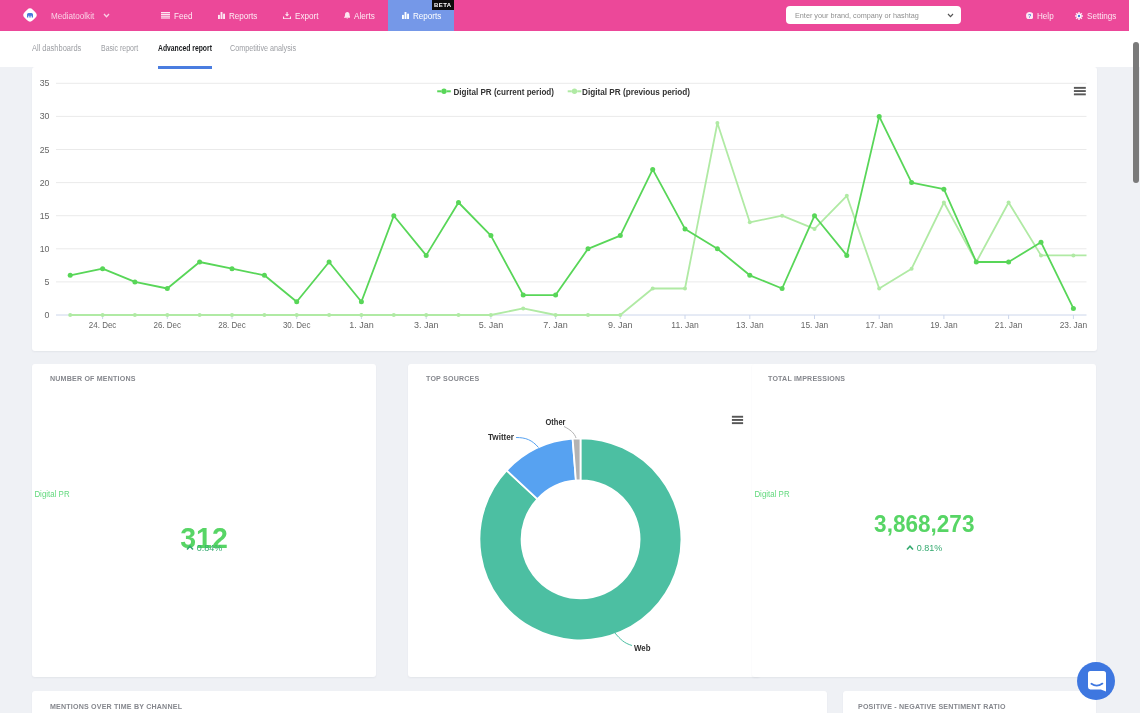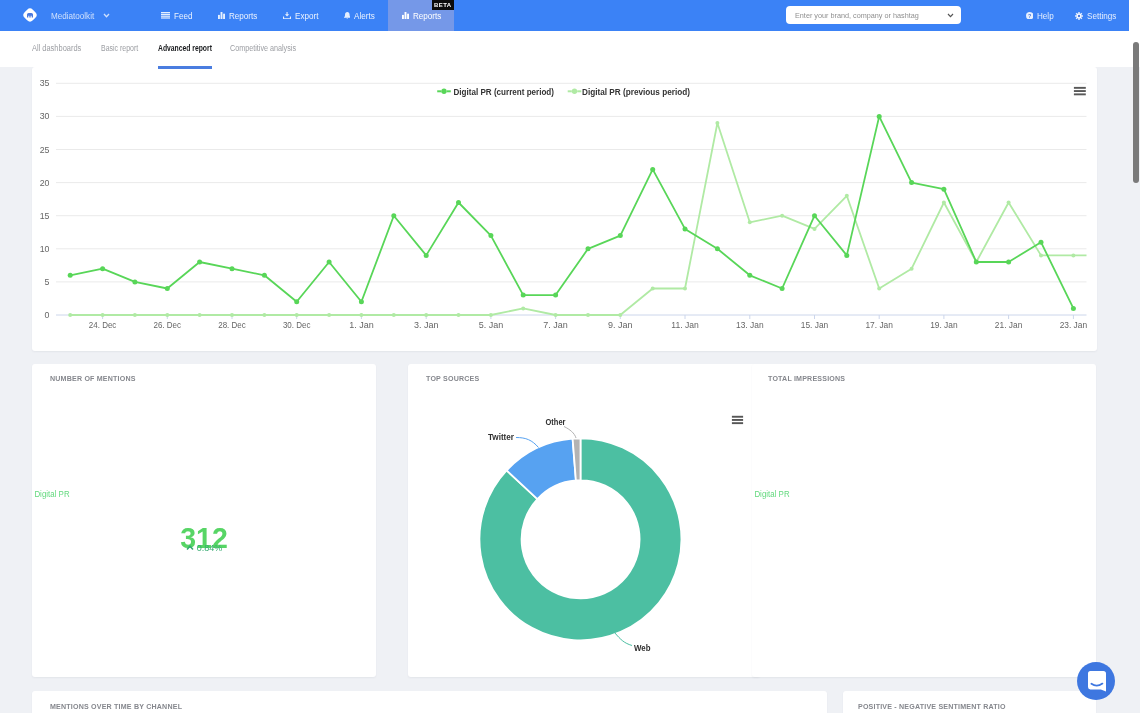--- a/index.html
+++ b/index.html
@@ -1,18 +1,18 @@
 <!DOCTYPE html>
 <html><head><meta charset="utf-8"><title>Mediatoolkit</title>
 <style>
 *{margin:0;padding:0;box-sizing:border-box}
 html,body{width:1140px;height:713px;overflow:hidden}
 body{font-family:"Liberation Sans",sans-serif;background:#eff1f5;position:relative}
 .abs{position:absolute}
-.topbar{position:absolute;left:0;top:0;width:1129px;height:31px;background:#3b82f6}
+.topbar{position:absolute;left:0;top:0;width:1129px;height:31px;background:#ec4899}
 .gutter-top{position:absolute;left:1129px;top:0;width:11px;height:67px;background:#fff}
 .tabsrow{position:absolute;left:0;top:31px;width:1129px;height:36px;background:#fff}
 .navitem{position:absolute;top:0;height:31px;display:flex;align-items:center;gap:4px;color:rgba(255,255,255,0.9);font-size:9px}
 .navitem .t{display:inline-block;transform:scaleX(0.9);transform-origin:0 50%;white-space:nowrap}
 .card{position:absolute;background:#fff;border-radius:3px;box-shadow:0 1px 2px rgba(40,50,70,0.06)}
 .ctitle{position:absolute;font-size:7.5px;font-weight:bold;color:#85878d;letter-spacing:0.2px;transform:scaleX(0.945);transform-origin:0 0;white-space:nowrap}
 .green-label{position:absolute;left:0;right:0;text-align:left;font-size:9px;color:#62d97e}
 .green-label .t,.green-num .t{display:inline-block;transform:scaleX(0.88);transform-origin:50% 50%;white-space:nowrap}
 .green-num{position:absolute;left:0;right:0;text-align:center;font-weight:bold;color:#57d565}
 .pct{position:absolute;left:0;right:0;text-align:center;font-size:9px;font-weight:normal;color:#35aa70}
@@ -268,20 +268,24 @@
       <text x="106" y="75.5" font-size="8.8" font-weight="bold" fill="#303030" text-anchor="end" textLength="26" lengthAdjust="spacingAndGlyphs">Twitter</text>
       <text x="226" y="287" font-size="8.8" font-weight="bold" fill="#303030" textLength="16.5" lengthAdjust="spacingAndGlyphs">Web</text>
       <rect x="323.9" y="51.8" width="11.2" height="1.9" fill="#565656"></rect>
       <rect x="323.9" y="55.0" width="11.2" height="1.9" fill="#565656"></rect>
       <rect x="323.9" y="58.2" width="11.2" height="1.9" fill="#565656"></rect>
     </svg>
 </div>
 <div class="card" style="left:752px;top:364px;width:344px;height:313px">
   <span class="ctitle" style="left:15.5px;top:10px">TOTAL IMPRESSIONS</span>
   <div class="green-label" style="top:124.5px"><span class="t">Digital PR</span></div>
+  <div class="green-num" style="top:146.5px;font-size:23.5px"><span class="t" style="transform:scaleX(0.96)">3,868,273</span></div>
+  <div class="pct" style="top:178.5px"><svg width="8" height="5.5" viewBox="0 0 8 5.5" style="margin-right:3px">
+        <polyline points="1,4.5 4,1.2 7,4.5" fill="none" stroke="#35aa70" stroke-width="1.6"></polyline>
+      </svg>0.81%</div>
 </div>
 
 <div class="card" style="left:32px;top:691px;width:795px;height:40px">
   <span class="ctitle" style="left:18.3px;top:11px">MENTIONS OVER TIME BY CHANNEL</span>
 </div>
 <div class="card" style="left:843px;top:691px;width:253px;height:40px">
   <span class="ctitle" style="left:14.5px;top:11px">POSITIVE - NEGATIVE SENTIMENT RATIO</span>
 </div>
 
 <div class="abs" style="left:1132.5px;top:42px;width:6px;height:141px;background:#7a7a7a;border-radius:3px"></div>

